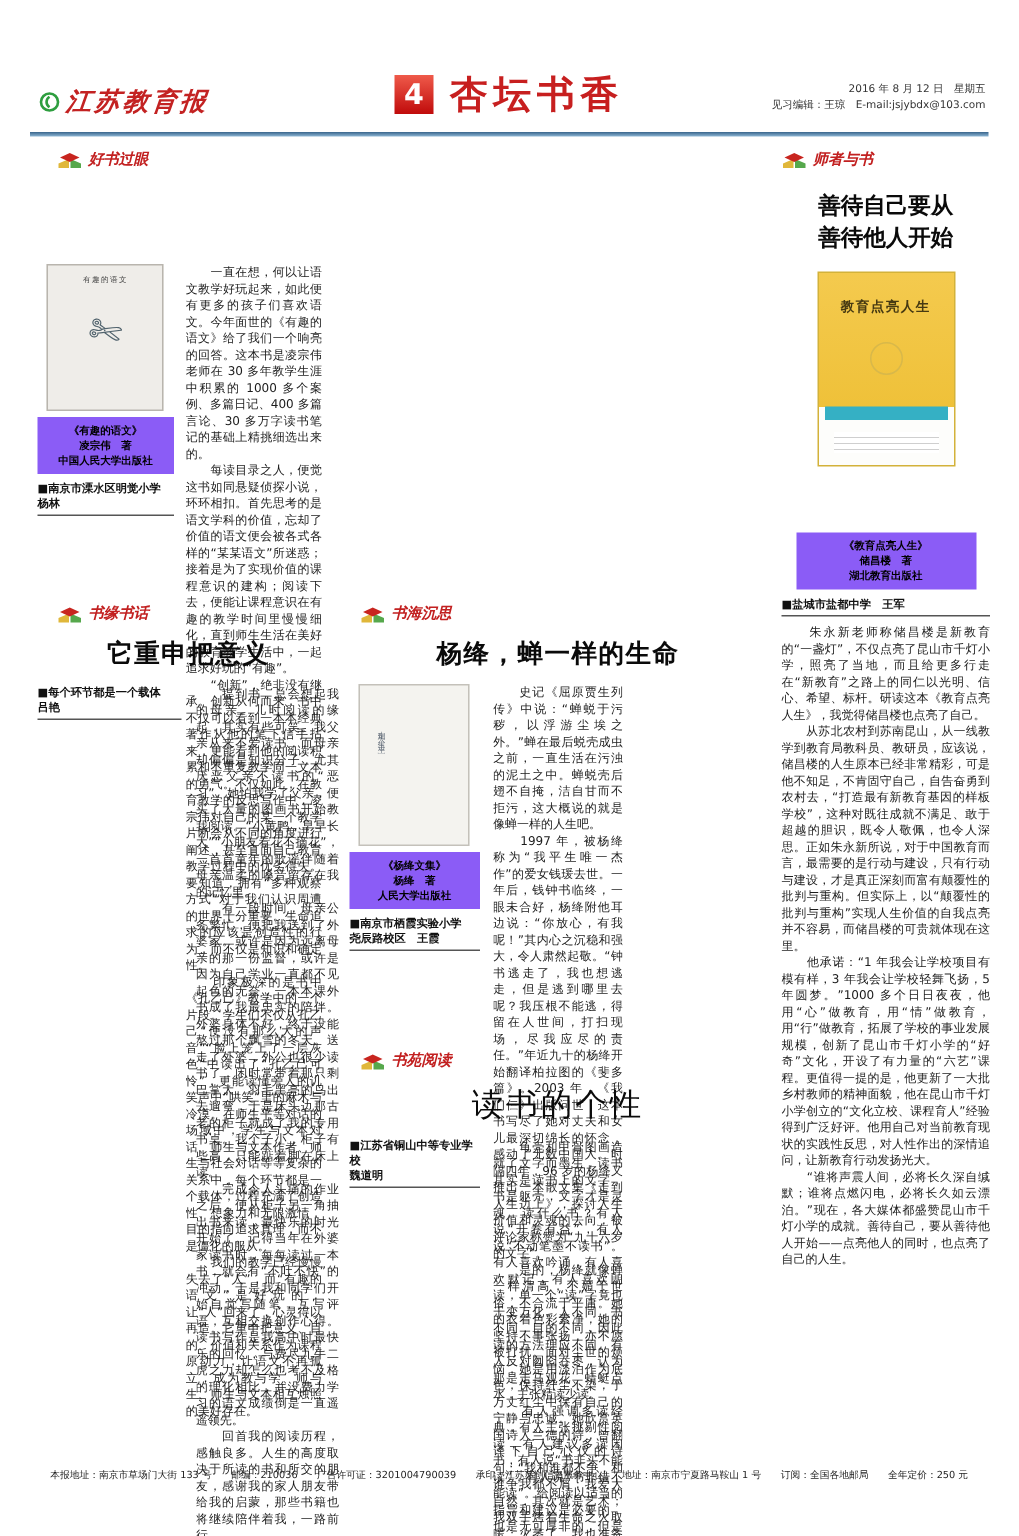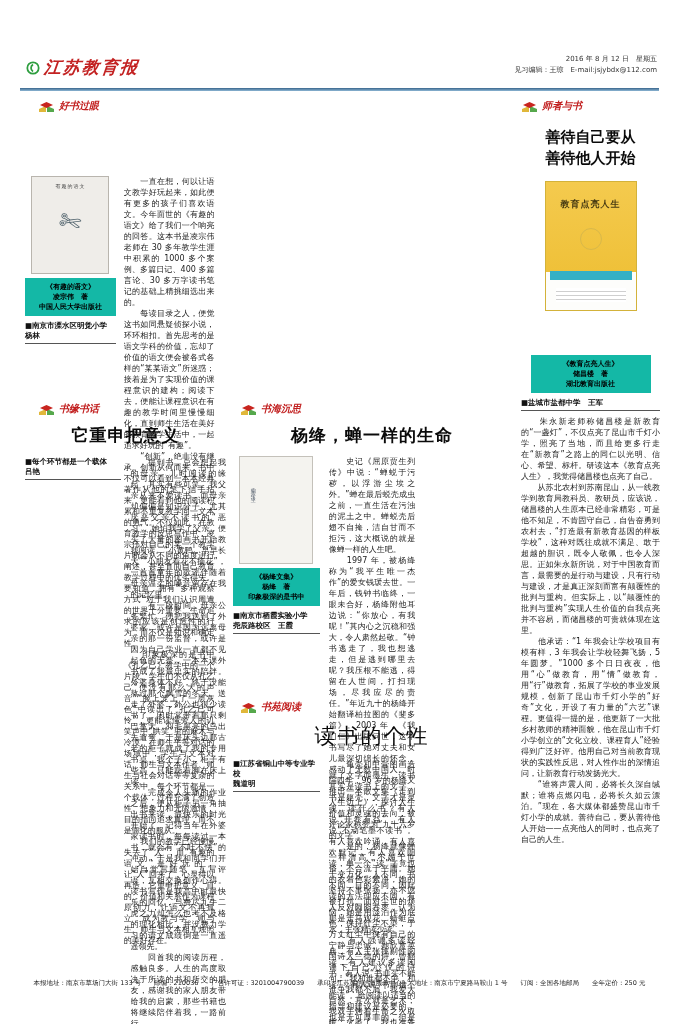--- a/index.html
+++ b/index.html
@@ -19,21 +19,21 @@
                background:linear-gradient(#39658c,#8db6d4); }
 
   
   .label { display:flex; align-items:center; gap:4px; color:#c22020; font-size:10px; font-weight:bold; font-style:italic; }
   .books-ico { width:17px; height:13px; flex:0 0 auto; }
 
   
   .body-text { font-size:8px; line-height:11px; color:#1c1c1c; text-align:justify; white-space:pre-line; overflow:hidden; }
   .byline { font-size:7.5px; font-weight:bold; color:#111; border-bottom:1px solid #555; padding-bottom:2px; margin-bottom:5px;
             white-space:pre-line; break-inside:avoid; line-height:10px; }
-  .caption { background:#14b8a6; text-align:center; font-size:7px; font-weight:bold; line-height:10px; padding:4px 2px;
+  .caption { background:#8b5cf6; text-align:center; font-size:7px; font-weight:bold; line-height:10px; padding:4px 2px;
              white-space:pre-line; break-inside:avoid; margin:4px auto 5px; }
 
   
   .feat-label { position:absolute; left:38px; top:99px;justify-content:center; }
   .feat-title { position:absolute; left:40px; top:113px; width:460px; text-align:center;
                 font-size:30px; font-weight:900; color:#0a0a0a; letter-spacing:2px; }
   .feat-body { position:absolute; left:25px; top:176px; width:486px; height:217px;
                column-count:5; column-gap:8px; }
   .cover1 { width:78px; height:98px; background:#efede9; border:1px solid #b9b5ae; position:relative;
             break-inside:avoid; margin:0 auto; }
@@ -80,24 +80,28 @@
 <div class="page">
 
   <div class="logo">
     <svg class="books-ico" viewBox="0 0 16 16" style="width:14px;height:14px;">
       <circle cx="8" cy="8" r="6.5" fill="none" stroke="#2e9e3f" stroke-width="2"></circle>
       <path d="M8 4 C5 6 5 10 8 12" fill="none" stroke="#2e9e3f" stroke-width="2"></path>
     </svg>
     <span class="logo-text">江苏教育报</span>
   </div>
 
+  <div class="center-head">
+    <span class="pagenum">4</span>
+    <span class="sec-name">杏坛书香</span>
+  </div>
 
   <div class="head-right">
     <div>2016 年 8 月 12 日　星期五</div>
-    <div>见习编辑：王琼　E-mail:jsjybdx@112.com</div>
+    <div>见习编辑：王琼　E-mail:jsjybdx@103.com</div>
   </div>
 
   <div class="blue-rule"></div>
 
   <div class="label feat-label">
     <svg class="books-ico" viewBox="0 0 17 13">
       <path d="M1 9 L8 6 L8 12 L1 12 Z" fill="#e0b73a"></path>
         <path d="M16 9 L9 6 L9 12 L16 12 Z" fill="#56a84c"></path>
       <path d="M2 5 L8.5 2 L15 5 L8.5 8 Z" fill="#c8251f"></path>
     </svg>
@@ -177,21 +181,21 @@
     <span>书海沉思</span>
   </div>
   <div class="mid-center">
     <div class="mc-title">杨绛，蝉一样的生命</div>
     <div class="mc-body">
       <div class="cover2">
         <div class="c2t">走到人生边上</div>
       </div>
       <div class="caption">《杨绛文集》
 杨绛　著
-印象极深的是书中</div>
+人民大学出版社</div>
       <div class="byline">■南京市栖霞实验小学
 尧辰路校区　王霞</div>
       <div class="body-text">　　史记《屈原贾生列传》中说：“蝉蜕于污秽，以浮游尘埃之外。”蝉在最后蜕壳成虫之前，一直生活在污浊的泥土之中。蝉蜕壳后翅不自掩，洁自甘而不拒污，这大概说的就是像蝉一样的人生吧。
 　　1997 年，被杨绛称为“我平生唯一杰作”的爱女钱瑗去世。一年后，钱钟书临终，一眼未合好，杨绛附他耳边说：“你放心，有我呢！”其内心之沉稳和强大，令人肃然起敬。“钟书逃走了，我也想逃走，但是逃到哪里去呢？我压根不能逃，得留在人世间，打扫现场，尽我应尽的责任。”年近九十的杨绛开始翻译柏拉图的《斐多篇》。2003 年，《我们仨》出版问世，这本书写尽了她对丈夫和女儿最深切绵长的怀念，感动了无数中国人。时隔四年，96 岁的杨绛又推出一本散文集《走到人生边上》，探讨人生价值和灵魂的去向，被评论家称赞为“九十六岁的文字”。
 　　是的，杨绛就像蝉一样清高，不媚于世俗，不合流于平庸。她的衣着色彩素净，她的坚持不事张扬，亦不愿被打扰。面对尘世的烦恼，她是用淡泊作为底色，保持纤尘不染，于万丈红尘中保有自己的宁静与忠诚。她欣赏英国诗人兰德的诗，曾翻译下自己心仪的诗句：“我和谁都不争，和谁争我都不屑；我爱大自然，其次就是艺术；我双手烤着生命之火取暖；火萎了，我也准备走了。”
 　　如今，杨绛先生已驾鹤远行，她留白了我们仰慕的身影，了却了我们景仰的牵挂。愿人都能像蝉一样，活出蝉一样干净的生命，活出蝉一样高远的人生。</div>
     </div>
   </div>
 
   <div class="label bot-label">

